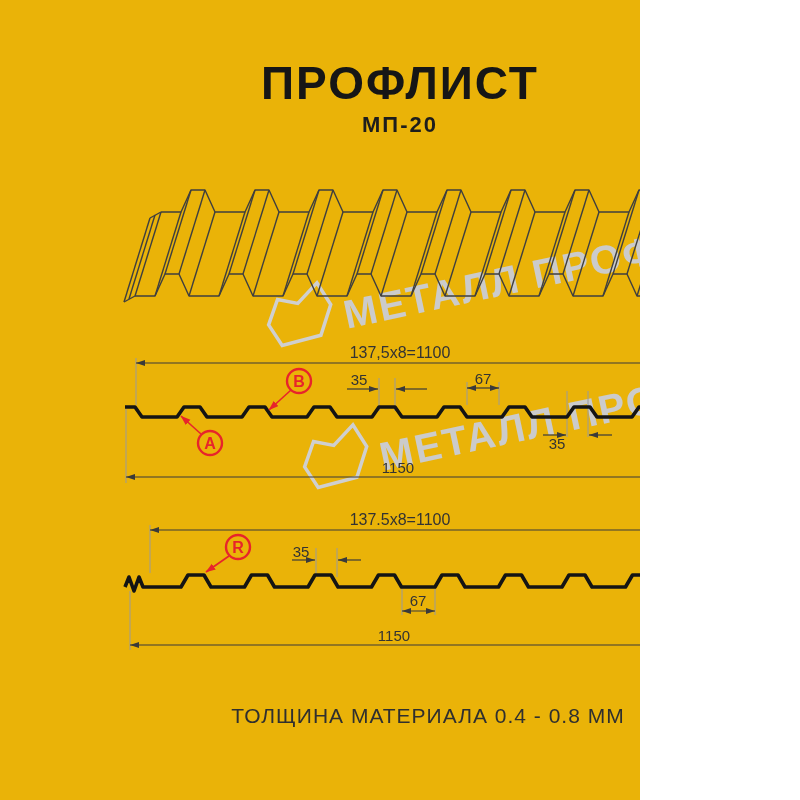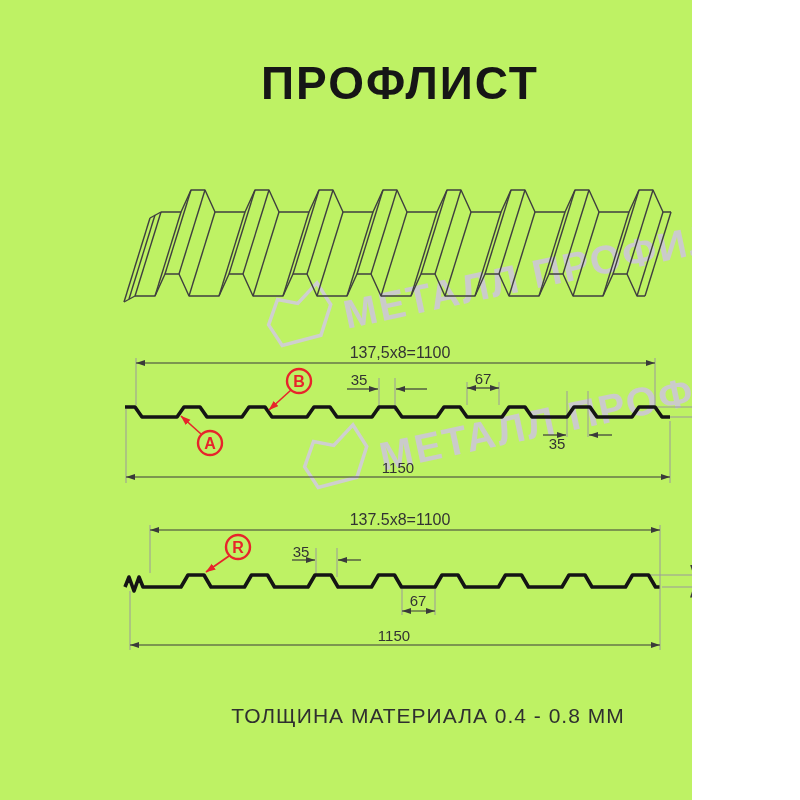--- a/index.html
+++ b/index.html
@@ -1,16 +1,16 @@
 <!DOCTYPE html>
 <html><head>
 <meta charset="utf-8">
 <style>
   html,body{margin:0;padding:0;background:#fff;}
-  .page{position:relative;width:692px;height:800px;background:#bef264;overflow:hidden;
+  .page{position:relative;width:640px;height:800px;background:#eab308;overflow:hidden;
         font-family:"Liberation Sans","DejaVu Sans",sans-serif;}
   .title{position:absolute;top:56px;left:0;width:800px;text-align:center;margin:0;
          font-size:46px;font-weight:800;letter-spacing:2px;color:#161616;}
   .subtitle{position:absolute;top:112px;left:0;width:800px;text-align:center;
          font-size:22px;font-weight:600;letter-spacing:2px;color:#1d1d1d;}
   .footer{position:absolute;top:704px;left:0;width:800px;text-align:center;
          font-size:21px;font-weight:500;letter-spacing:1px;color:#2f2f2f;padding-left:28px;}
   svg.abs{position:absolute;}
   #wm{z-index:1;}
   #sheet3d,#diag1,#diag2{z-index:2;}
@@ -23,20 +23,21 @@
   .dtm{font-size:16px;fill:#333;}
   .red{stroke:#e7242b;fill:none;}
   .redtxt{font-size:16px;font-weight:700;fill:#e7242b;}
 </style>
 </head>
 <body>
 
 <div class="page">
 
   <h1 class="title">ПРОФЛИСТ</h1>
+  <div class="subtitle">МП-20</div>
 
   <svg id="wm" class="abs" style="left:0;top:0;" width="800" height="800" viewBox="0 0 800 800">
     <g transform="translate(260,294) rotate(-12)">
       <path d="M2,32 L16,9 L35,17 L58,1 L67,25 L51,53 L11,55 Z" fill="none" stroke="#cfcfcf" stroke-width="3.5"></path>
       <text class="wm-text" x="78" y="52">МЕТАЛЛ ПРОФИЛЬ</text>
     </g>
     <g transform="translate(296,436) rotate(-12)">
       <path d="M2,32 L16,9 L35,17 L58,1 L67,25 L51,53 L11,55 Z" fill="none" stroke="#cfcfcf" stroke-width="3.5"></path>
       <text class="wm-text" x="78" y="52">МЕТАЛЛ ПРОФИЛЬ</text>
     </g>

